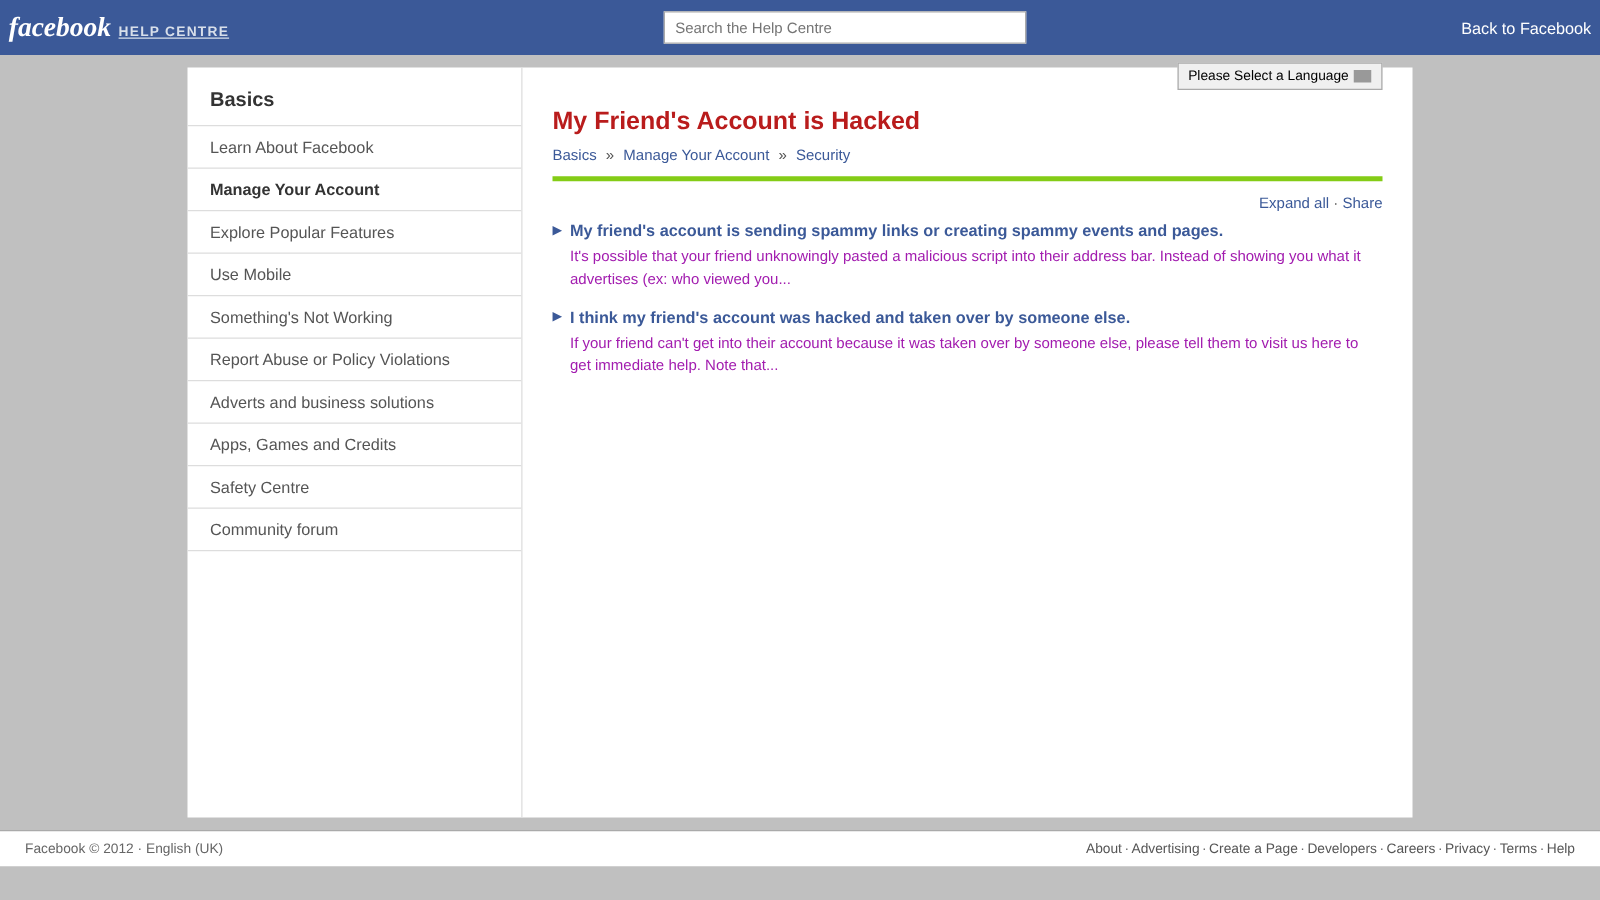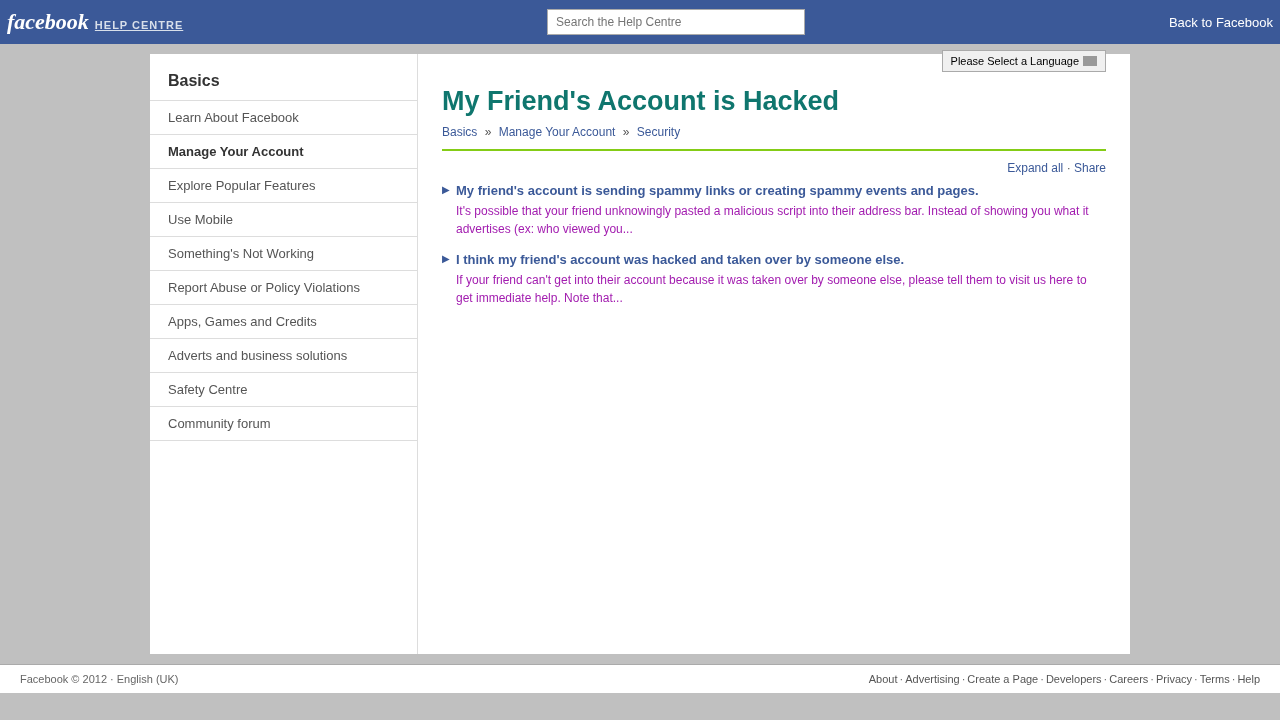--- a/index.html
+++ b/index.html
@@ -38,21 +38,21 @@
       color: #d8dfea;
       font-size: 11px;
       font-weight: bold;
       letter-spacing: 1px;
       text-transform: uppercase;
       text-decoration: underline;
     }
     #search-box {
       background: white;
       border: 1px solid #aaa;
-      width: 258px;
+      width: 290px;
       height: 26px;
       padding: 0 8px;
       font-size: 12px;
       color: #14532d;
     }
     #back-link {
       color: white;
       font-size: 13px;
       text-decoration: none;
       cursor: pointer;
@@ -100,31 +100,31 @@
       font-weight: bold;
       color: #333;
     }
 
     
     #main-content {
       flex: 1;
       padding: 32px 24px;
     }
     #page-title {
-      font-size: 27px;
-      font-weight: bold;
-      color: #0f766e;
+      font-size: 20px;
+      font-weight: bold;
+      color: #b91c1c;
       margin-bottom: 8px;
     }
     #breadcrumb {
       font-size: 12px;
       color: #555;
       margin-bottom: 10px;
       padding-bottom: 10px;
-      border-bottom: 2px solid #84cc16;
+      border-bottom: 4px solid #84cc16;
     }
     #breadcrumb a {
       color: #3b5998;
       text-decoration: none;
     }
     #breadcrumb span {
       margin: 0 4px;
       color: #555;
     }
 
@@ -257,22 +257,22 @@
 
     <div id="sidebar">
       <div id="sidebar-title">Basics</div>
 
     <div class="sidebar-item">Learn About Facebook</div>
         <div class="sidebar-item active">Manage Your Account</div>
         <div class="sidebar-item">Explore Popular Features</div>
         <div class="sidebar-item">Use Mobile</div>
         <div class="sidebar-item">Something's Not Working</div>
         <div class="sidebar-item">Report Abuse or Policy Violations</div>
+        <div class="sidebar-item">Adverts and business solutions</div>
         <div class="sidebar-item">Apps, Games and Credits</div>
-        <div class="sidebar-item">Adverts and business solutions</div>
         <div class="sidebar-item">Safety Centre</div>
         <div class="sidebar-item">Community forum</div>
       </div>
 
     <div id="main-content">
 
       <div id="top-right">
         <button id="language-btn">
           <span>Please Select a Language</span>
           <span id="language-flag"></span>

